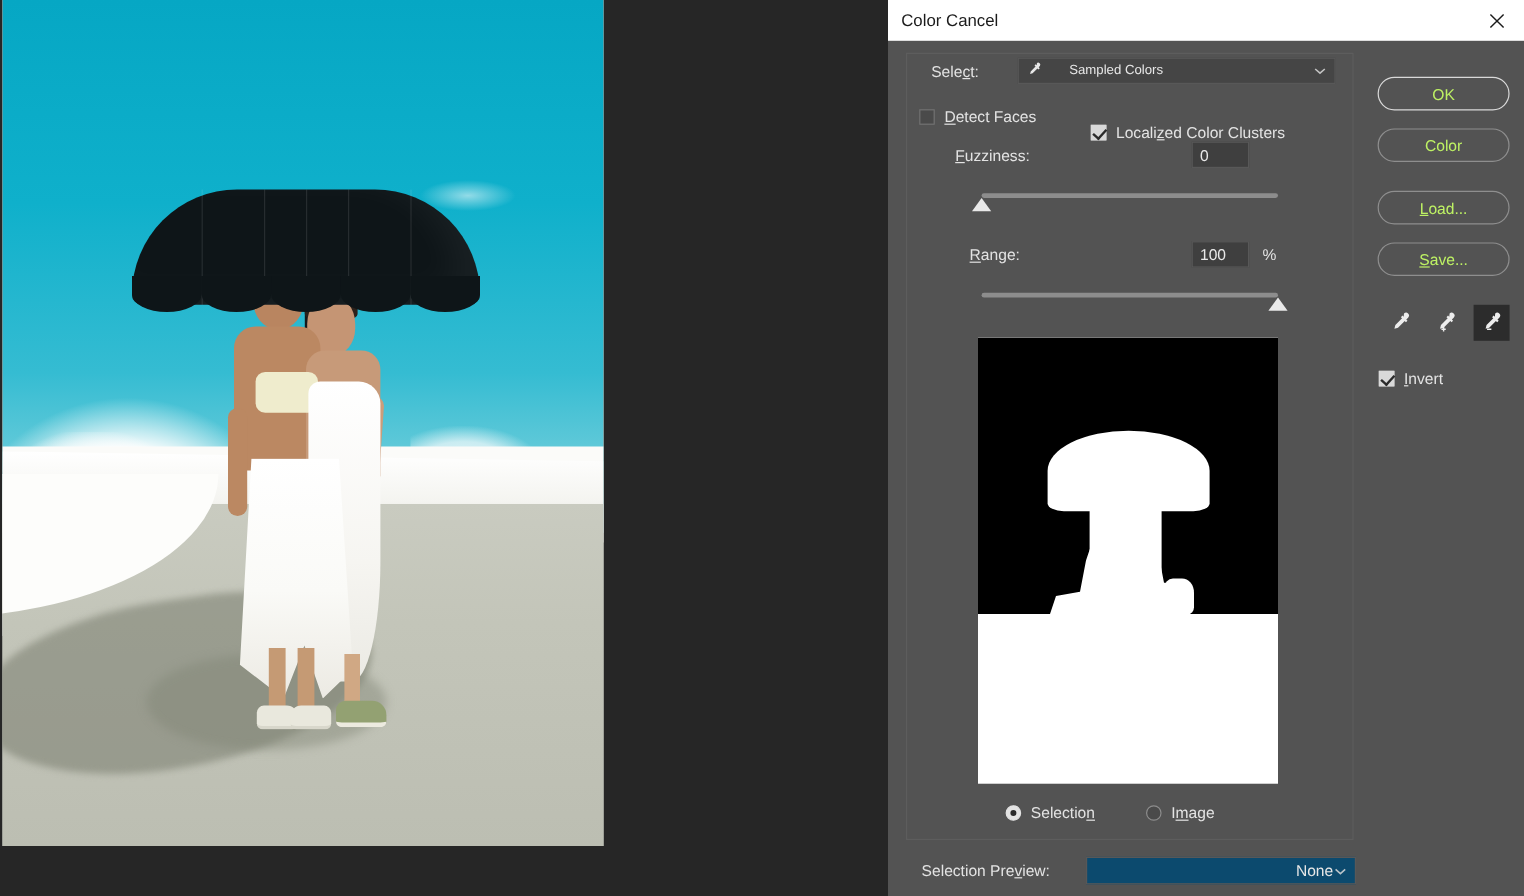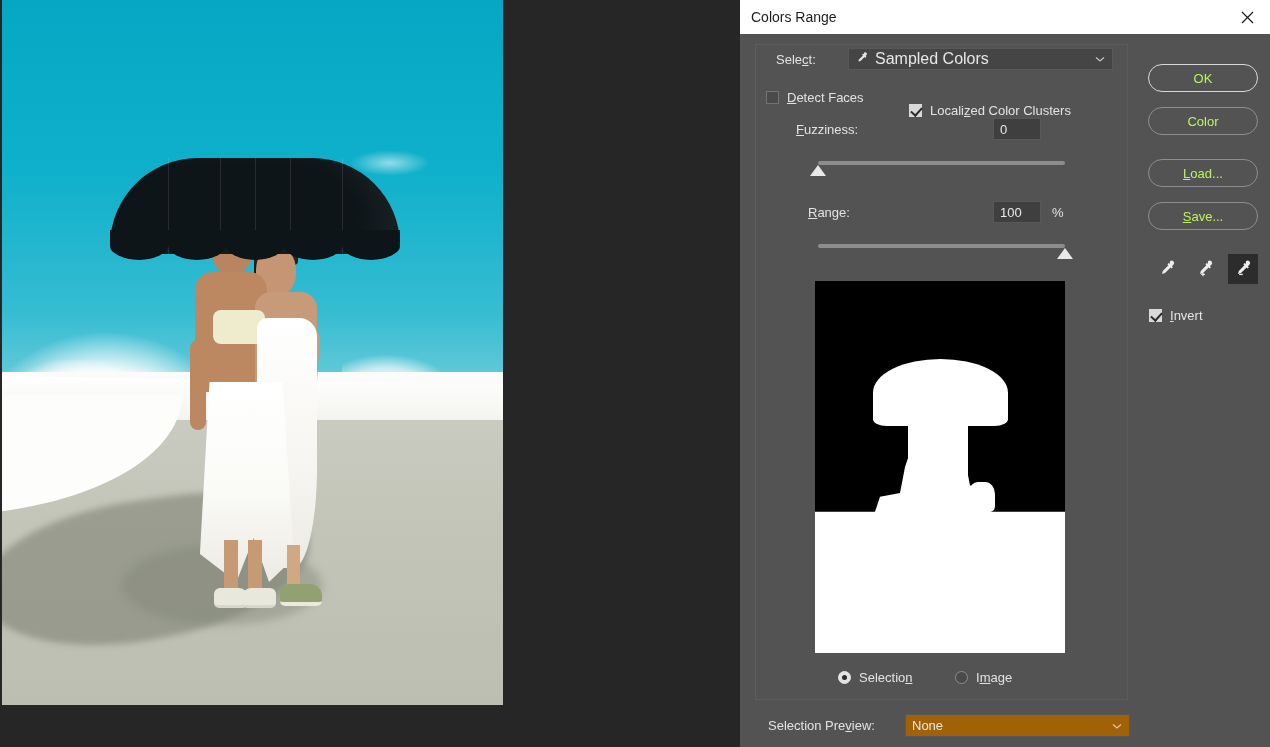--- a/index.html
+++ b/index.html
@@ -180,21 +180,21 @@
   .u { text-decoration: underline; }
 
   
   #select-label { position: absolute; left: 36px; top: 52px; }
   #select-dd {
     position: absolute; left: 108px; top: 48px; width: 265px; height: 22px;
     background: #454545; border: 1px solid #585858;
     display: flex; align-items: center; padding: 0 6px;
     cursor: pointer;
   }
-  #select-dd .dd-text { flex: 1; margin-left: 6px; font-size: 16px; color: #e7e7e7; }
+  #select-dd .dd-text { flex: 1; margin-left: 22px; font-size: 11px; color: #e7e7e7; }
   .dd-caret { width: 12px; height: 12px; opacity: .85; }
 
   
   .cb {
     width: 13px; height: 13px; background: #4a4a4a;
     border: 1px solid #737373; display: inline-block;
     position: relative; vertical-align: middle; cursor: pointer;
   }
   .cb.checked { background: #d9d9d9; border-color: #d9d9d9; }
   .cb.checked:after {
@@ -269,22 +269,22 @@
     content: ""; position: absolute; left: 3px; top: 3px;
     width: 5px; height: 5px; border-radius: 50%; background: #2b2b2b;
   }
   #selection-radio-row { position: absolute; left: 98px; top: 670px; display: flex; align-items: center; gap: 8px; }
   #image-radio-row { position: absolute; left: 215px; top: 670px; display: flex; align-items: center; gap: 8px; }
 
   
   #sel-preview-label { position: absolute; left: 28px; top: 718px; }
   #sel-preview-dd {
     position: absolute; left: 165px; top: 714px; width: 225px; height: 23px;
-    background: #a16207; border: 1px solid #585858;
-    display: flex; align-items: center; padding: 0 6px; cursor: pointer;
+    background: #0c4a6e; border: 1px solid #585858;
+    display: flex; align-items: center; padding: 0 6px; cursor: pointer; text-align: right;
   }
   #sel-preview-dd .dd-text { flex: 1; font-size: 13px; color: #e7e7e7; }
 
   
   .btn {
     position: absolute; left: 408px; width: 110px; height: 28px;
     border: 1px solid #8e8e8e; border-radius: 14px;
     background: transparent; color: #bef264; font-size: 13px;
     display: flex; align-items: center; justify-content: center;
     cursor: pointer; font-family: "Liberation Sans", sans-serif;
@@ -356,21 +356,21 @@
           <i style="left:116px"></i>
           <i style="left:174px"></i>
           <i style="left:232px"></i>
       </div>
     </div>
   </div>
 
   <div id="dialog">
 
     <div id="titlebar">
-      <div id="title-text">Colors Range</div>
+      <div id="title-text">Color Cancel</div>
       <div id="close-btn">
         <svg width="13" height="13" viewBox="0 0 13 13">
             <path d="M1 1 L12 12 M12 1 L1 12" stroke="#1b1b1b" stroke-width="1.2" fill="none"></path>
           </svg>
       </div>
     </div>
 
     <div class="groupbox"></div>
 
     <div id="select-label" class="lbl">Sele<span class="u">c</span>t:</div>

